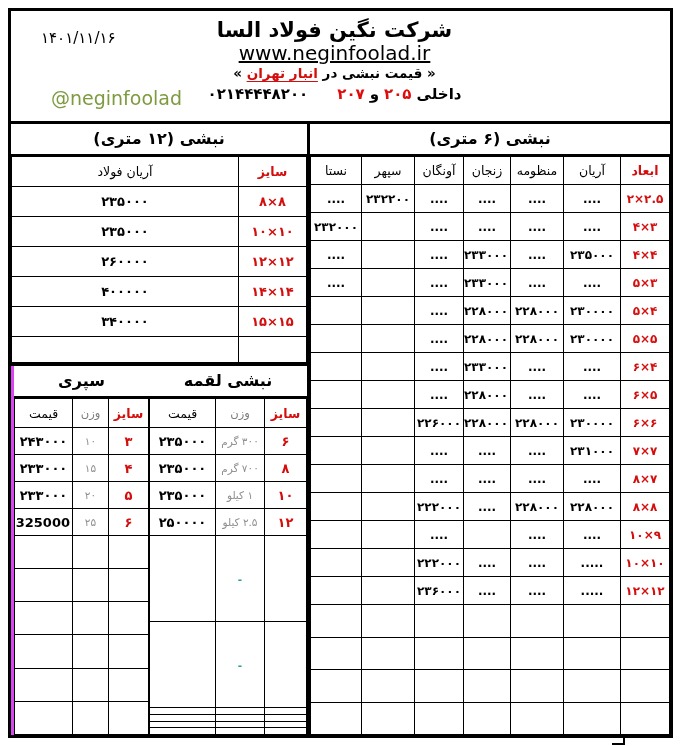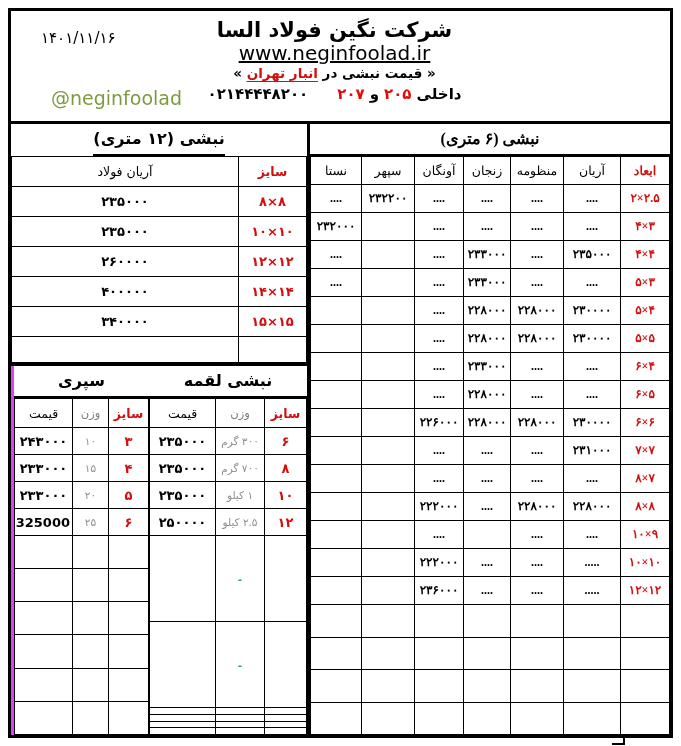--- a/index.html
+++ b/index.html
@@ -12,41 +12,41 @@
   .hdr-center{position:absolute;left:0;right:12px;top:6px;text-align:center;direction:rtl;}
   .hdr-title{font-size:21px;font-weight:bold;line-height:26px;}
   .hdr-url{font-size:20px;line-height:20px;direction:ltr;text-decoration:underline;}
   .hdr-sub{font-size:13.5px;font-weight:bold;line-height:20px;}
   .hdr-sub .red-ul{color:#d40d0d;text-decoration:underline;text-underline-offset:3px;}
   .hdr-phone{font-size:15px;font-weight:bold;line-height:22px;display:flex;direction:rtl;justify-content:center;gap:5px;align-items:baseline;}
   .hdr-phone .red{color:#e00b0b;}
   .hdr-phone .phone-no{margin-right:24px;direction:ltr;}
   
   .main{flex:1;display:flex;direction:rtl;min-height:0;}
-  .right-sec{width:360px;flex:none;border-left:3px solid #000;display:flex;flex-direction:column;font-family:Liberation Serif, serif;}
+  .right-sec{width:360px;flex:none;border-left:3px solid #000;display:flex;flex-direction:column;}
   .left-sec{flex:1;display:flex;flex-direction:column;min-width:0;}
   .tbl-title{height:30px;line-height:30px;border-bottom:2px solid #000;text-align:center;font-weight:bold;font-size:16px;direction:rtl;flex:none;}
   .tbl-wrap{flex:1;min-height:0;}
   table{width:100%;height:100%;border-collapse:collapse;table-layout:fixed;direction:rtl;}
   th,td{border:1px solid #000;text-align:center;vertical-align:middle;padding:0 2px;overflow:hidden;white-space:nowrap;}
   th{font-size:12.5px;font-weight:normal;height:26px;}
   th.red-h{color:#d40d0d;font-weight:bold;}
   th.gray-h{color:#7c7c7c;font-size:11.5px;}
   td{font-size:13px;}
   .c-num{font-weight:bold;}
   .c-size{color:#d40d0d;font-weight:bold;direction:ltr;}
   .c-wt{color:#8f8f8f;font-size:10.5px;}
   td.dash{color:#2aa198;font-weight:bold;direction:ltr;}
   
   .six tr:nth-child(-n+15){height:28px;}
   .twelve tr:nth-child(-n+5){height:30px;}
   .twelve th{height:26px;}
   .small-tbl tr:nth-child(-n+4){height:27px;}
   .small-tbl th{height:28px;}
-  .left-top{height:239px;flex:none;border-bottom:3px solid #000;display:flex;flex-direction:column;align-items:center;}
+  .left-top{height:239px;flex:none;border-bottom:3px solid #000;display:flex;flex-direction:column;}
   .left-bottom{flex:1;display:flex;direction:rtl;min-height:0;}
   .box-loghme{width:158px;flex:none;display:flex;flex-direction:column;}
   .box-separi{flex:1;border-left:3px solid #d946ef;display:flex;flex-direction:column;min-width:0;}
   .six td{font-size:12px;}
   
   .artifact{position:absolute;left:612px;bottom:1px;width:11px;height:6px;border-bottom:2px solid #000;border-right:2px solid #000;}
 </style>
 </head>
 <body>
 

